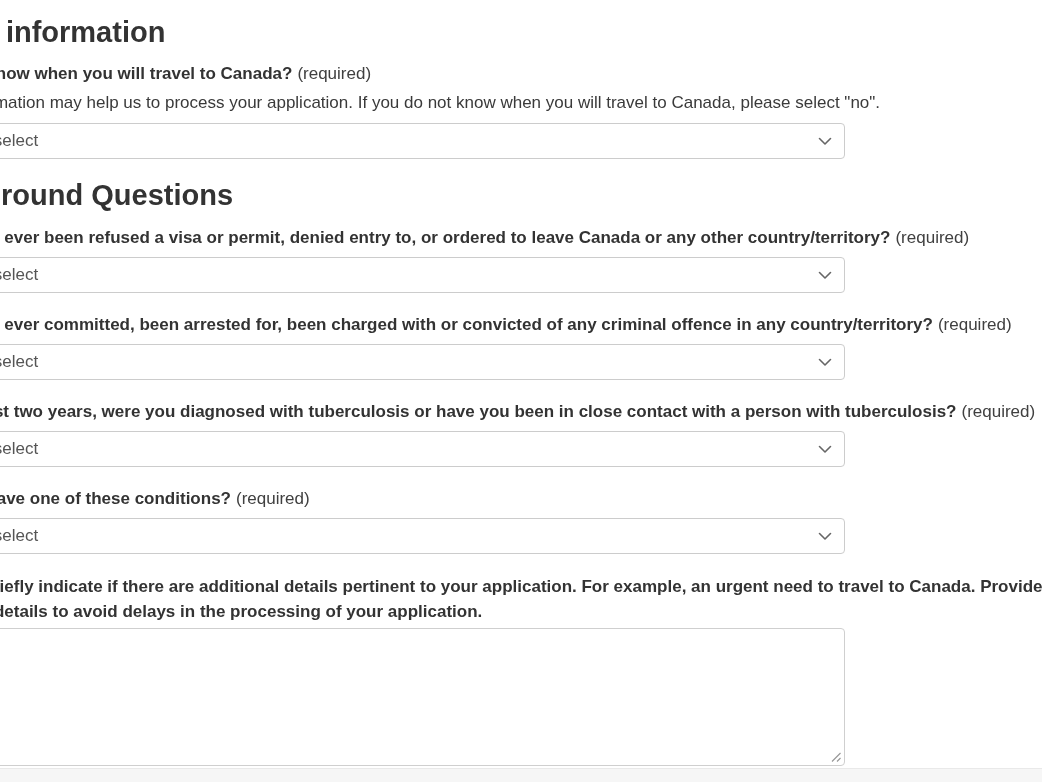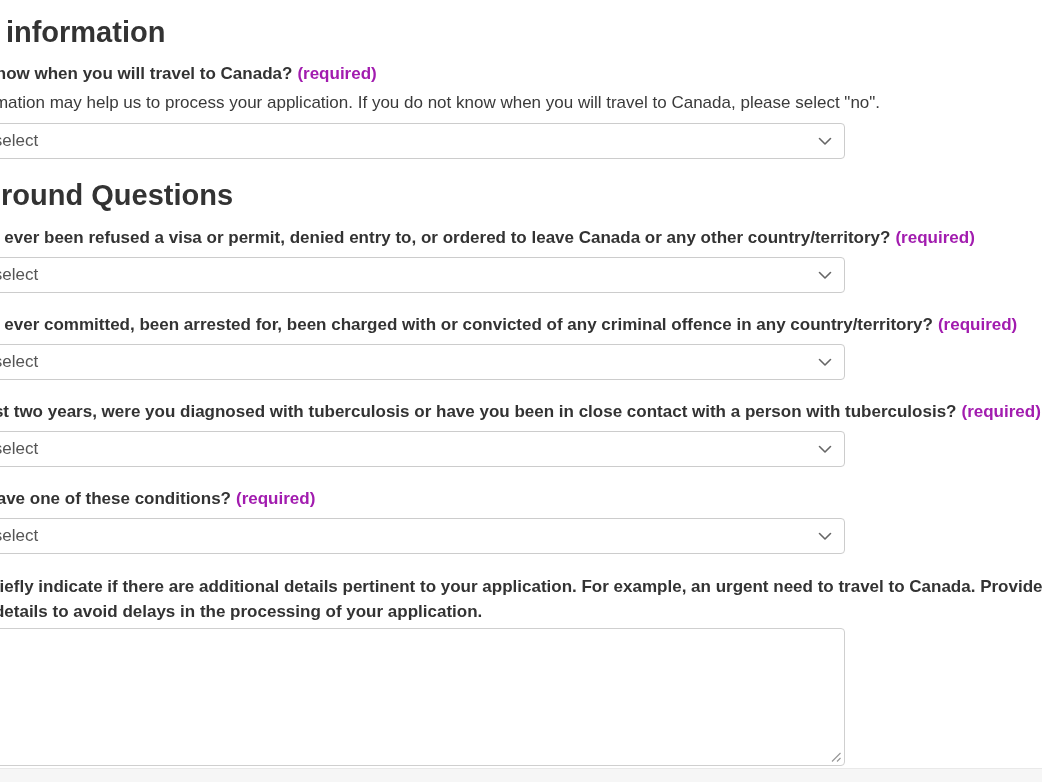--- a/index.html
+++ b/index.html
@@ -32,22 +32,22 @@
   }
   .section-heading.second { margin-top: 18px; }
   .question {
     font-size: 17px;
     font-weight: 700;
     color: #333333;
     line-height: 20px;
     white-space: nowrap;
   }
   .required {
-    color: #a21caf;
-    font-weight: 700;
+    color: #404040;
+    font-weight: 400;
     margin-left: 5px;
   }
   .hint {
     margin-top: 9px;
     font-size: 17px;
     font-weight: 400;
     color: #3a3a3a;
     line-height: 20px;
     white-space: nowrap;
   }

